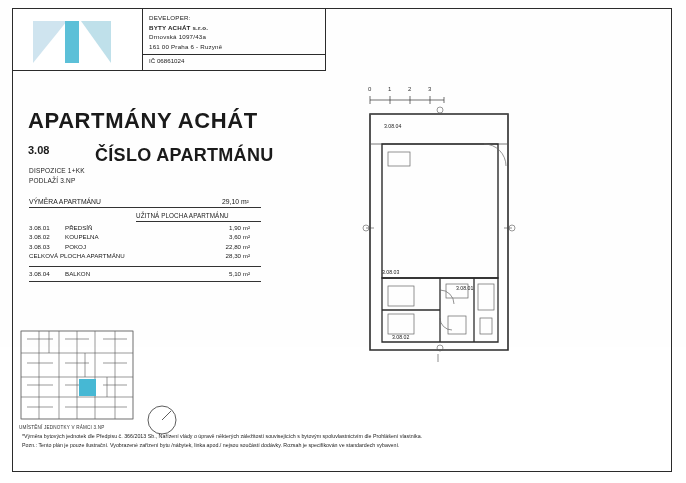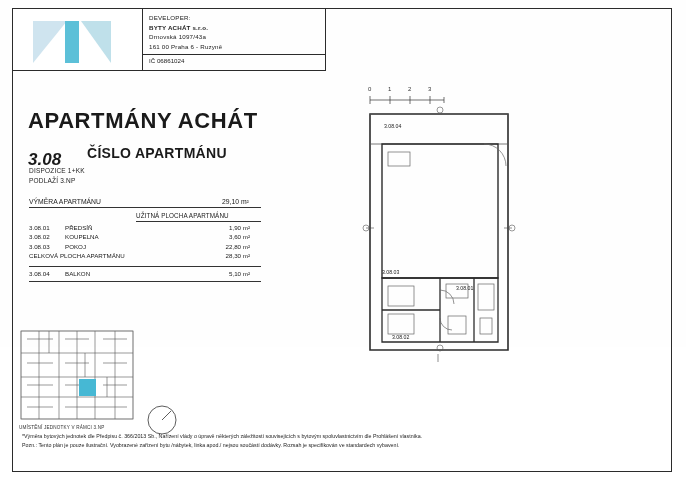--- a/index.html
+++ b/index.html
@@ -89,29 +89,28 @@
   
   .title-main {
     position: absolute;
     left: 28px; top: 108px;
     font-size: 22px;
     font-weight: bold;
     letter-spacing: 0.6px;
   }
   .title-number {
     position: absolute;
-    left: 28px; top: 150px;
-    font-size: 17px;
+    left: 28px; top: 144px;
+    font-size: 11px;
     font-weight: bold;
-    font-style: italic;
   }
   .title-number-label {
     position: absolute;
-    left: 87px; top: 145px;
-    font-size: 14px;
+    left: 95px; top: 145px;
+    font-size: 18px;
     font-weight: bold;
     letter-spacing: 0.3px;
   }
   .subline1 {
     position: absolute;
     left: 29px; top: 167px;
     font-size: 6.5px;
     letter-spacing: 0.2px;
   }
   .subline2 {

